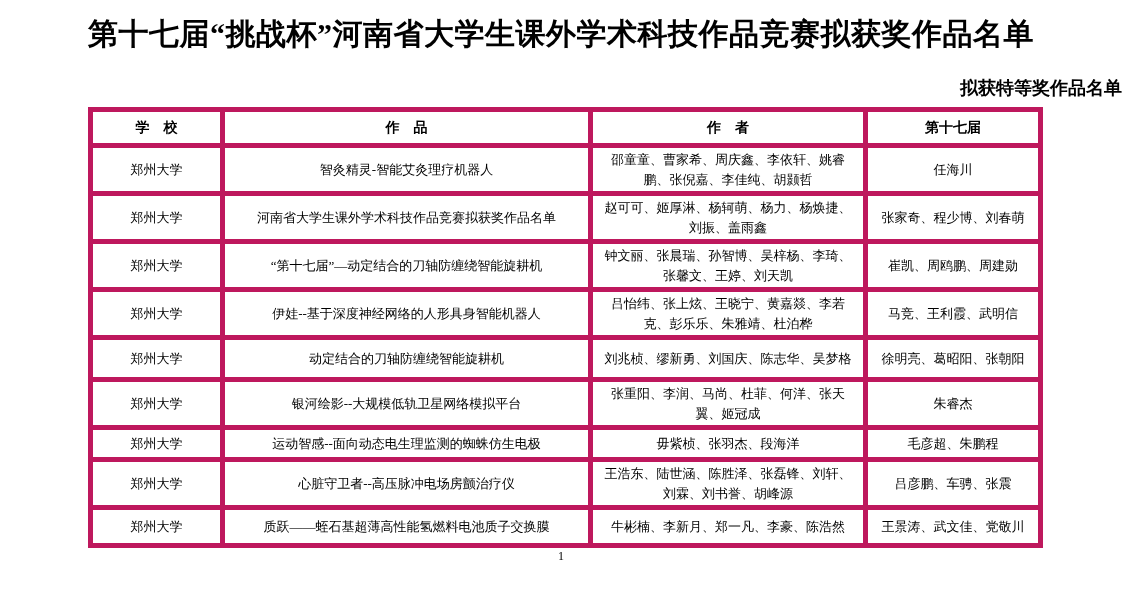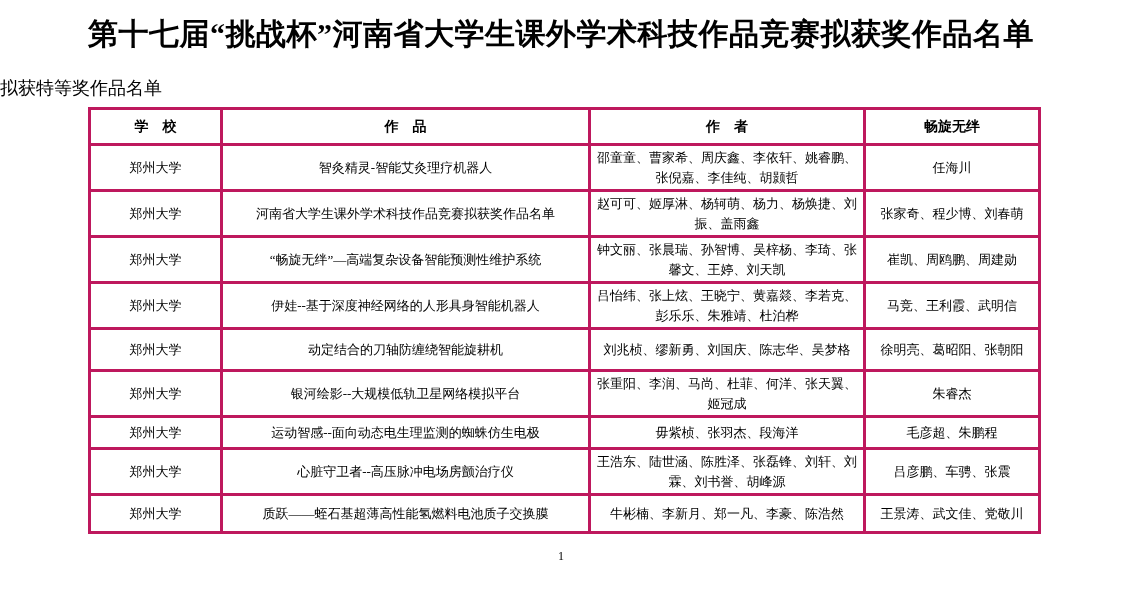--- a/index.html
+++ b/index.html
@@ -23,33 +23,33 @@
     text-align: center;
     font-size: 30px;
     font-weight: bold;
     letter-spacing: 0.5px;
     white-space: nowrap;
   }
   .doc-subtitle {
     position: absolute;
     top: 76px; left: 0;
     width: 1122px;
-    text-align: left;
+    text-align: right;
     font-size: 18px;
-    font-weight: normal;
+    font-weight: bold;
   }
   table.award {
     position: absolute;
     top: 107px; left: 88px;
     width: 950px;
     border-collapse: collapse;
     table-layout: fixed;
   }
   table.award th, table.award td {
-    border: 3px solid #be185d;
+    border: 5px solid #be185d;
     text-align: center;
     vertical-align: middle;
     padding: 2px 6px;
     line-height: 1.5;
     overflow: hidden;
   }
   table.award th {
     font-size: 14px;
     font-weight: bold;
     height: 36px;
@@ -84,39 +84,39 @@
       <col style="width:132px">
       <col style="width:368px">
       <col style="width:275px">
       <col style="width:175px">
     </colgroup>
     <thead>
       <tr>
         <th>学　校</th>
         <th>作　品</th>
         <th>作　者</th>
-        <th>畅旋无绊</th>
+        <th>第十七届</th>
       </tr>
     </thead>
     <tbody>
       <tr class="row-std">
         <td>郑州大学</td>
         <td>智灸精灵-智能艾灸理疗机器人</td>
         <td>邵童童、曹家希、周庆鑫、李依轩、姚睿鹏、张倪嘉、李佳纯、胡颢哲</td>
         <td>任海川</td>
       </tr>
       <tr class="row-std">
         <td>郑州大学</td>
         <td>河南省大学生课外学术科技作品竞赛拟获奖作品名单</td>
         <td>赵可可、姬厚淋、杨轲萌、杨力、杨焕捷、刘振、盖雨鑫</td>
         <td>张家奇、程少博、刘春萌</td>
       </tr>
       <tr class="row-std">
         <td>郑州大学</td>
-        <td>“畅旋无绊”—高端复杂设备智能预测性维护系统</td>
+        <td>“第十七届”—动定结合的刀轴防缠绕智能旋耕机</td>
         <td>钟文丽、张晨瑞、孙智博、吴梓杨、李琦、张馨文、王婷、刘天凯</td>
         <td>崔凯、周鸥鹏、周建勋</td>
       </tr>
       <tr class="row-std">
         <td>郑州大学</td>
         <td>伊娃--基于深度神经网络的人形具身智能机器人</td>
         <td>吕怡纬、张上炫、王晓宁、黄嘉燚、李若克、彭乐乐、朱雅靖、杜泊桦</td>
         <td>马竞、王利霞、武明信</td>
       </tr>
       <tr class="row-std">

